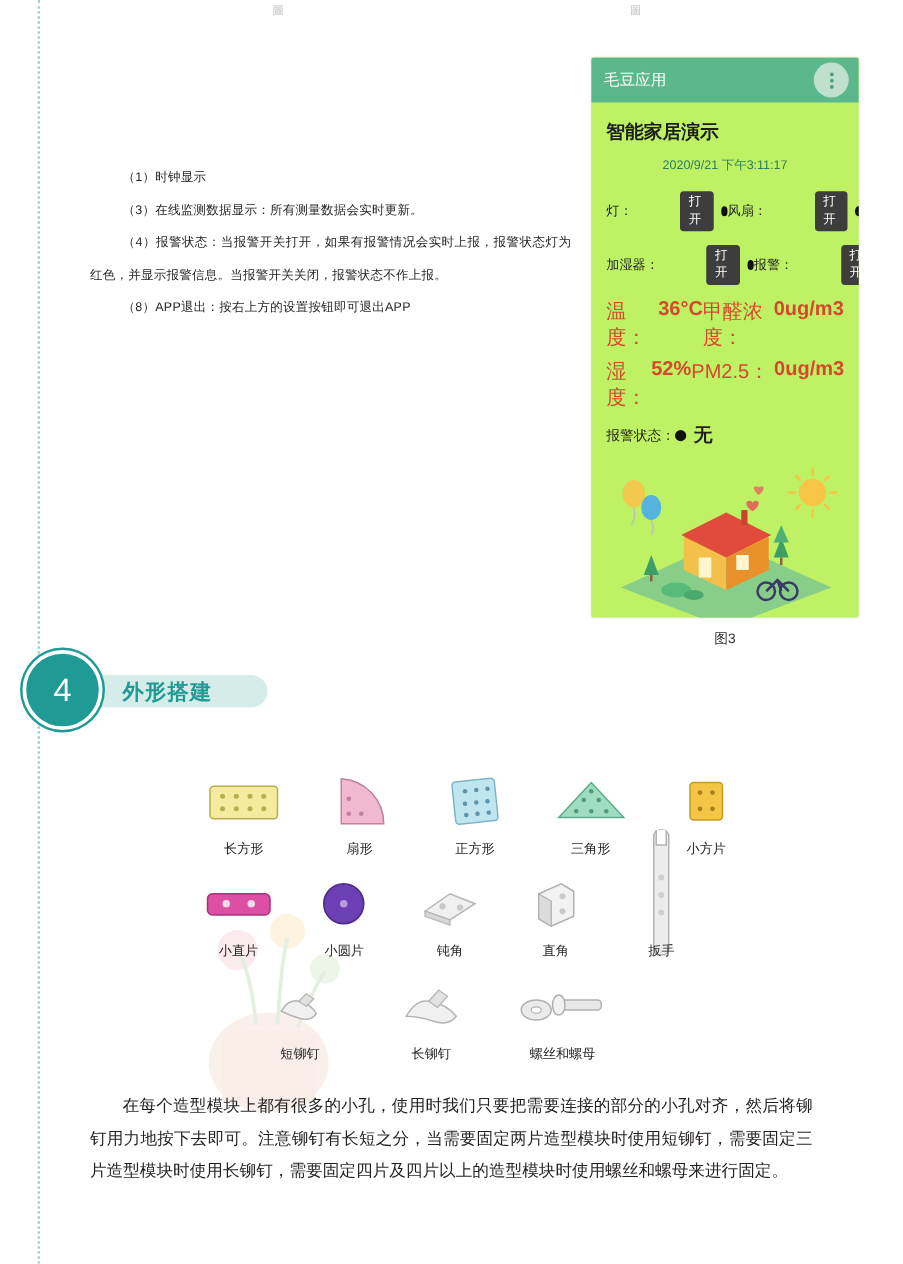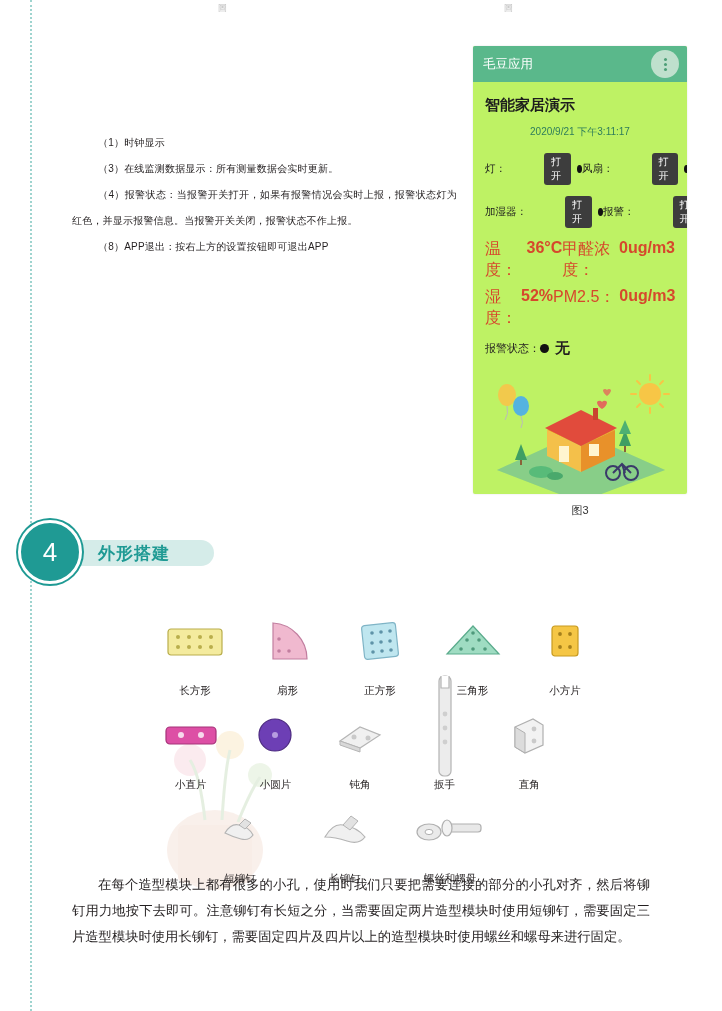--- a/index.html
+++ b/index.html
@@ -239,21 +239,21 @@
   }
   .pimg {
     height: 58px;
     display: flex;
     align-items: center;
     justify-content: center;
   }
   .plabel {
     font-size: 10.5px;
     color: #231f20;
-    margin-top: 14px;
+    margin-top: 2px;
   }
   .prow2 { width: 400px; margin-left: 10px; gap: 23px; }
   .prow3 { width: 300px; margin-left: 45px; font-family: Liberation Mono, monospace; }
 
   
   .bg-art {
     position: absolute;
     left: 110px;
     top: 700px;
     width: 220px;
@@ -546,42 +546,42 @@
           <polygon points="6,26 26,33 26,37 6,30" fill="#d8d8d8" stroke="#b5b5b5" stroke-width="1"></polygon>
           <circle cx="20" cy="22" r="2.5" fill="#c9c9c9"></circle>
           <circle cx="34" cy="23" r="2.5" fill="#c9c9c9"></circle>
         </svg>
       </div>
       <div class="plabel">钝角</div>
     </div>
 
     <div class="pitem">
       <div class="pimg">
+        <svg width="48" height="44" viewBox="0 0 48 44">
+          <polygon points="10,14 28,6 38,12 38,32 20,40 10,34" fill="#f2f2f2" stroke="#b0b0b0" stroke-width="1.2"></polygon>
+          <polygon points="10,14 20,20 20,40 10,34" fill="#dcdcdc" stroke="#b0b0b0" stroke-width="1"></polygon>
+          <circle cx="29" cy="16" r="2.4" fill="#cacaca"></circle>
+          <circle cx="29" cy="28" r="2.4" fill="#cacaca"></circle>
+        </svg>
+      </div>
+      <div class="plabel">直角</div>
+    </div>
+
+    <div class="pitem">
+      <div class="pimg">
         <svg width="24" height="110" viewBox="0 0 24 110" style="margin-top:-16px">
           <rect x="6" y="4" width="12" height="100" rx="5" fill="#ececec" stroke="#b3b3b3" stroke-width="1.2"></rect>
           <path d="M8 4 L8 16 L16 16 L16 4" fill="#fff" stroke="#b3b3b3" stroke-width="1.2"></path>
           <circle cx="12" cy="42" r="2.4" fill="#cfcfcf"></circle>
           <circle cx="12" cy="56" r="2.4" fill="#cfcfcf"></circle>
           <circle cx="12" cy="70" r="2.4" fill="#cfcfcf"></circle>
         </svg>
       </div>
       <div class="plabel">扳手</div>
     </div>
-
-    <div class="pitem">
-      <div class="pimg">
-        <svg width="48" height="44" viewBox="0 0 48 44">
-          <polygon points="10,14 28,6 38,12 38,32 20,40 10,34" fill="#f2f2f2" stroke="#b0b0b0" stroke-width="1.2"></polygon>
-          <polygon points="10,14 20,20 20,40 10,34" fill="#dcdcdc" stroke="#b0b0b0" stroke-width="1"></polygon>
-          <circle cx="29" cy="16" r="2.4" fill="#cacaca"></circle>
-          <circle cx="29" cy="28" r="2.4" fill="#cacaca"></circle>
-        </svg>
-      </div>
-      <div class="plabel">直角</div>
-    </div>
   </div>
 
   <div class="prow prow3">
     <div class="pitem">
       <div class="pimg">
         <svg width="50" height="36" viewBox="0 0 50 36">
           <path d="M10 22 q6 -10 14 -8 q10 2 14 10 q-4 6 -12 4 q-8 -2 -16 -6z" fill="#f0f0f0" stroke="#b4b4b4" stroke-width="1.2"></path>
           <path d="M24 14 l6 -6 l6 4 l-6 6z" fill="#e2e2e2" stroke="#b4b4b4" stroke-width="1"></path>
         </svg>
       </div>

